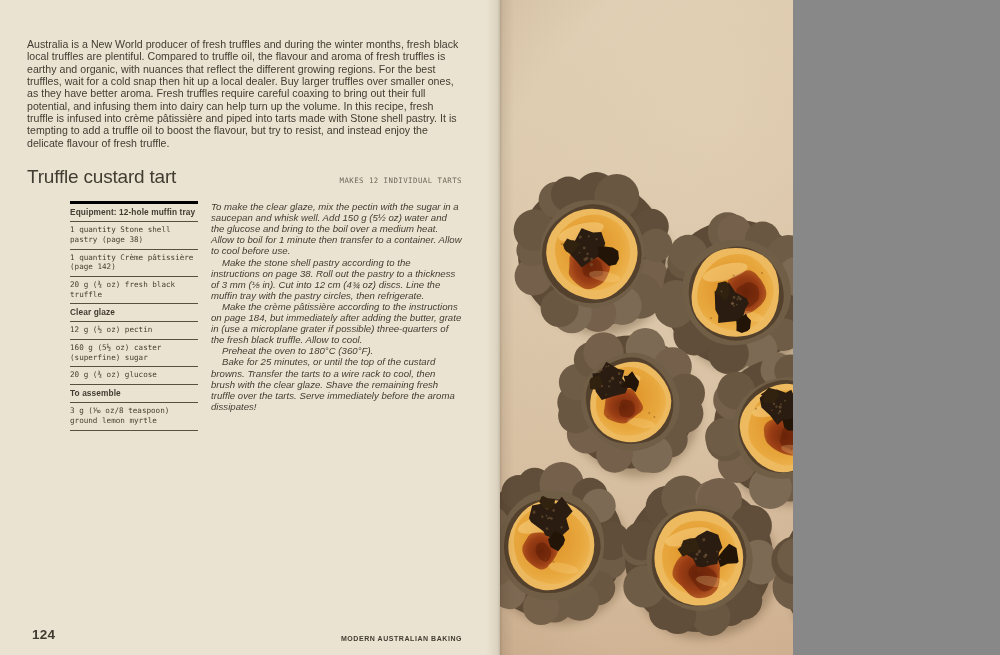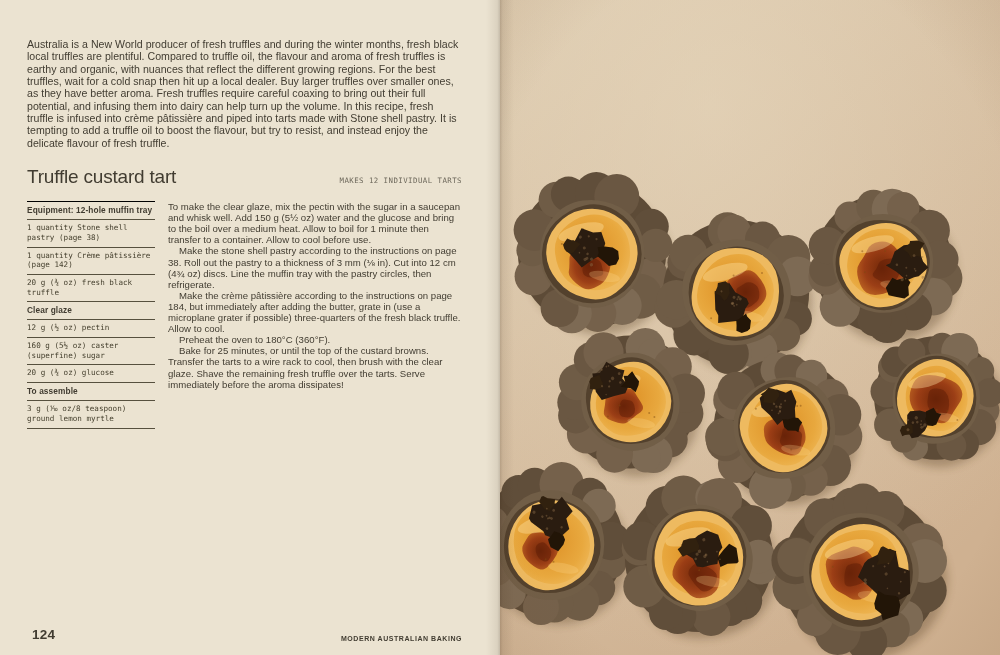--- a/index.html
+++ b/index.html
@@ -1,33 +1,33 @@
 <!DOCTYPE html>
 <html><head>
 <meta charset="utf-8">
 <style>
   html,body{margin:0;padding:0;background:#888;}
-  .book{position:relative;width:1000px;height:655px;display:flex;overflow:hidden;
+  .book{position:relative;width:793px;height:655px;display:flex;overflow:hidden;
         font-family:"Liberation Sans","DejaVu Sans",sans-serif;}
   
   .page-left{position:relative;width:500px;height:655px;box-sizing:border-box;
              background:#ebe3d1;color:#413c31;padding:38px 38px 0 27px;flex:none;}
   .intro{font-size:10.6px;line-height:12.35px;letter-spacing:.02px;margin:0 0 17px 0;}
   .title-row{display:flex;justify-content:space-between;align-items:baseline;margin:0 0 13px 0;}
   .recipe-title{font-size:19px;font-weight:normal;letter-spacing:-.2px;margin:0;}
   .yield{font-family:"DejaVu Sans Mono","Liberation Mono",monospace;font-size:7.4px;
          letter-spacing:.45px;color:#6c675a;}
   .columns{display:flex;gap:13px;}
-  .sidebar{width:128px;flex:none;border-top:1px solid #000000;}
+  .sidebar{width:128px;flex:none;border-top:3px solid #000000;margin-left:43px;}
   .sb-row{border-bottom:1px solid #56503e;padding:3px 0 4px;}
   .sb-row.header{font-size:8.3px;font-weight:bold;letter-spacing:.1px;line-height:10px;}
   .sb-row.item{font-family:"DejaVu Sans Mono","Liberation Mono",monospace;
                font-size:7.6px;line-height:9.7px;color:#46412f;}
   .method{flex:1;font-size:9.6px;line-height:11.1px;letter-spacing:.02px;}
-  .method p{margin:0;}
+  .method p{margin:0;font-style:italic;}
   .method p + p{text-indent:11px;}
   .footer{position:absolute;left:32px;right:38px;bottom:13px;display:flex;
           justify-content:space-between;align-items:flex-end;}
   .pagenum{font-size:13.5px;font-weight:bold;letter-spacing:.3px;}
   .running{font-size:7px;font-weight:bold;letter-spacing:.55px;}
   
   .page-right{position:relative;width:500px;height:655px;flex:none;overflow:hidden;}
   .page-right svg{display:block;}
   
   .gutter{position:absolute;left:486px;top:0;width:28px;height:655px;pointer-events:none;

